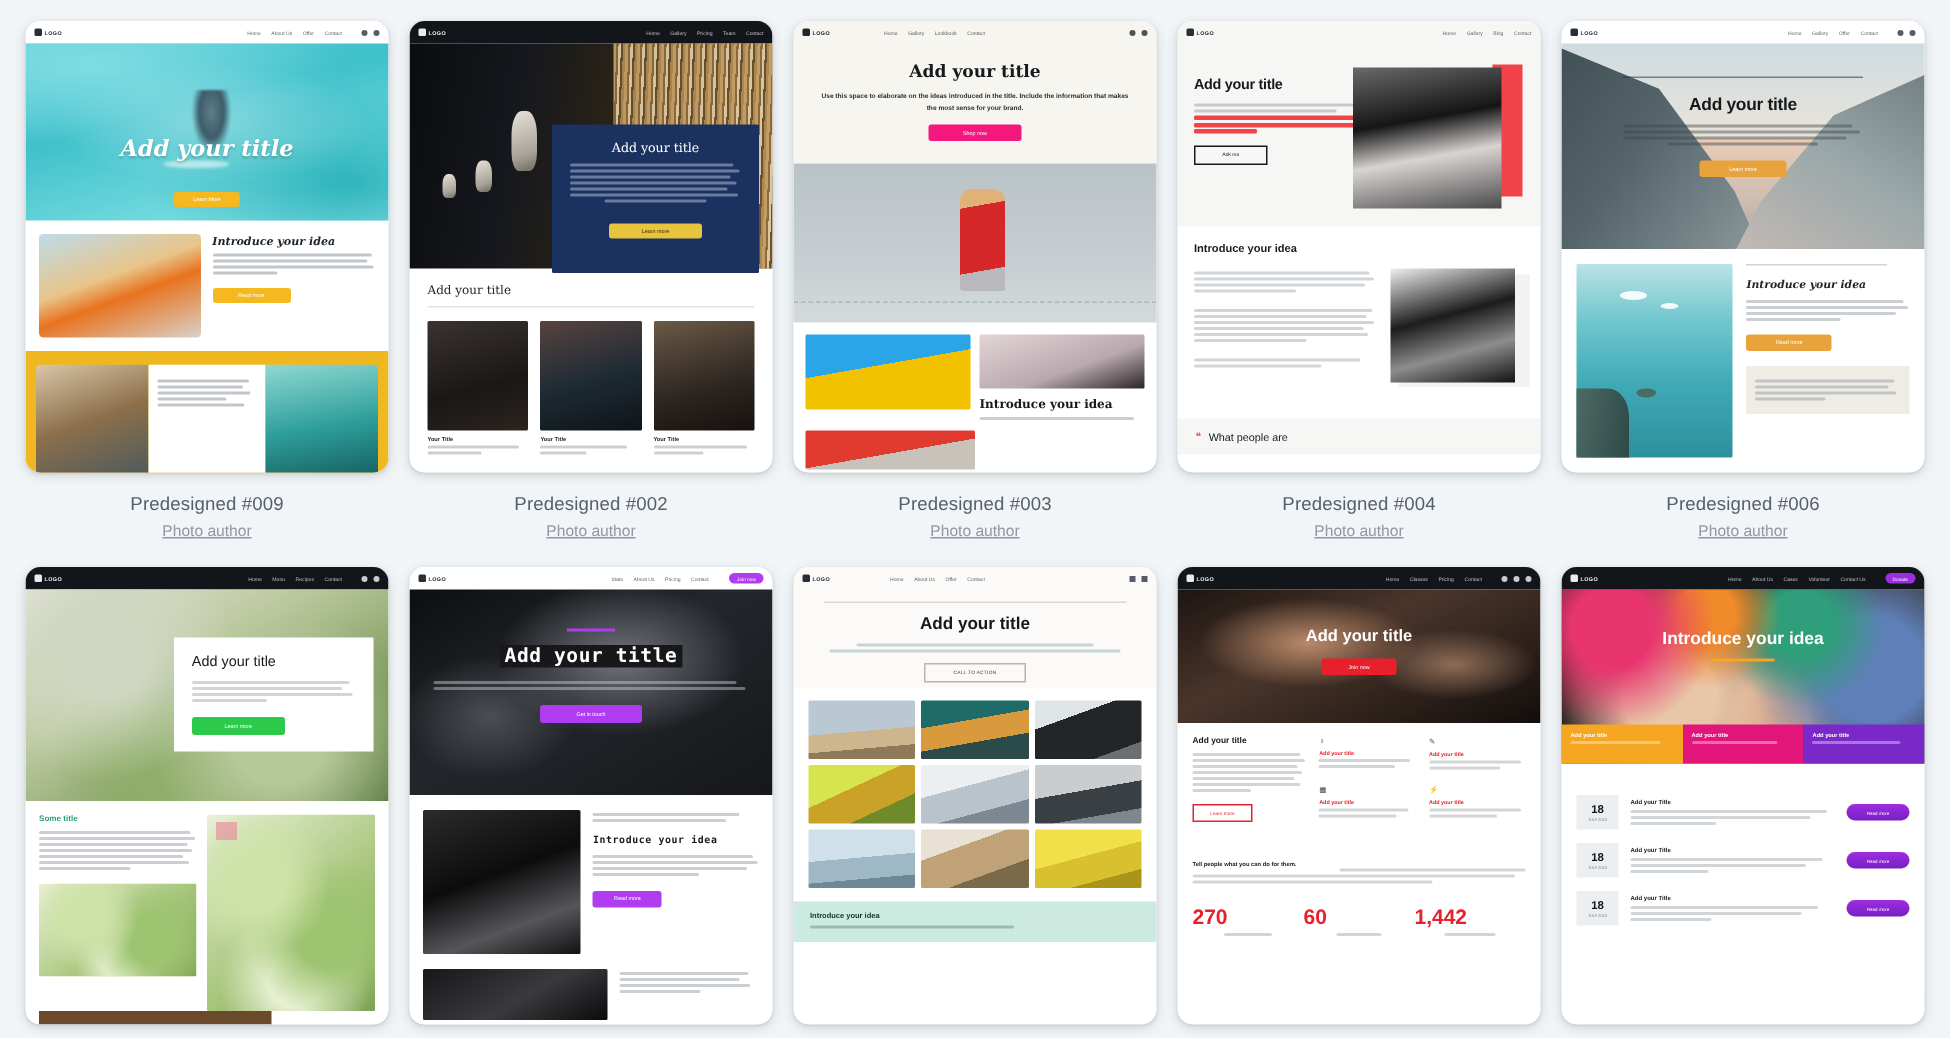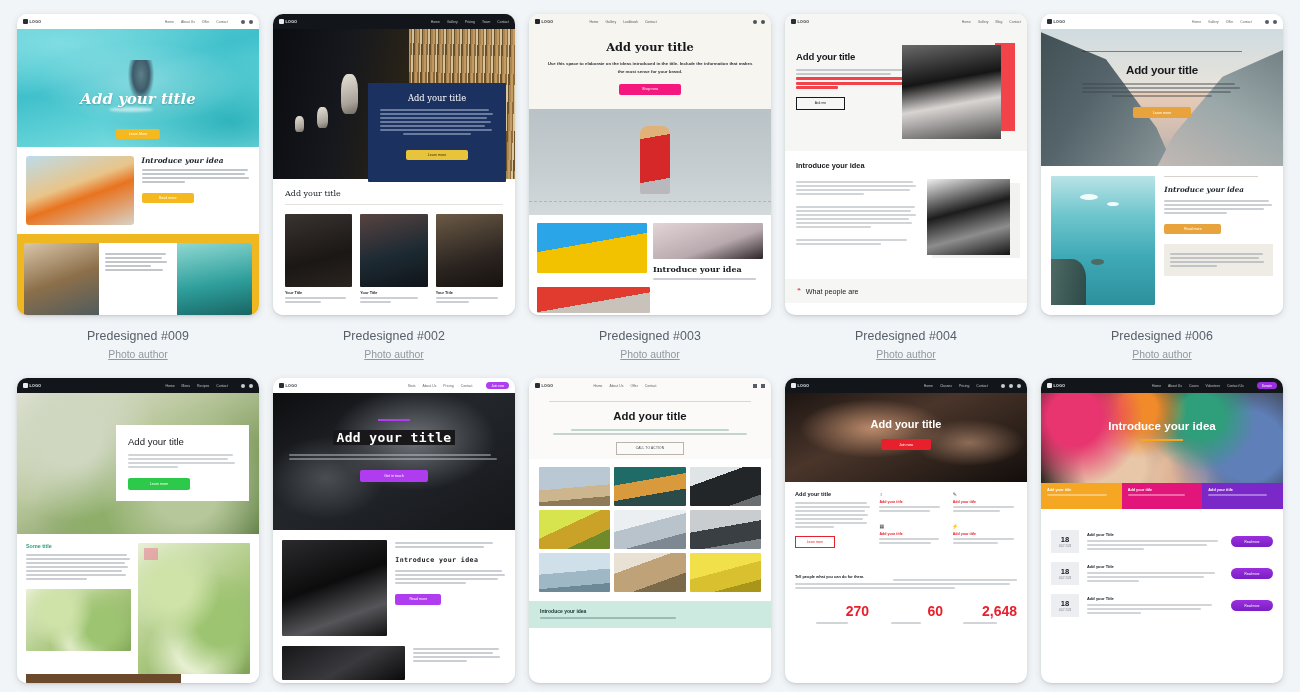--- a/index.html
+++ b/index.html
@@ -710,35 +710,35 @@
               </div>
             </div>
           </div>
           <div style="margin-top:16px;">
             <div style="font-size:3.9px;font-weight:bold;color:#16191d;display:inline;">Tell people what you can do for them.</div>
             <div style="color:#9aa1a8;margin-top:3px;">
               <div class="ph-line" style="width:56%;margin-left:44%;margin-top:-6px;"></div>
               <div class="ph-line" style="width:97%"></div>
                 <div class="ph-line" style="width:72%"></div>
             </div>
-            <div style="display:flex;margin-top:14px;text-align:right;">
+            <div style="display:flex;margin-top:14px;text-align:left;">
               <div style="flex:1">
                 <div class="stat" style="font-size:14px;">270</div>
                 <div style="color:#9aa1a8;margin-top:3px;">
                     <div class="ph-line" style="width:44%;margin:0 auto;"></div>
                   </div>
               </div>
               <div style="flex:1">
                 <div class="stat" style="font-size:14px;">60</div>
                 <div style="color:#9aa1a8;margin-top:3px;">
                     <div class="ph-line" style="width:40%;margin:0 auto;"></div>
                   </div>
               </div>
               <div style="flex:1">
-                <div class="stat" style="font-size:14px;">2,648</div>
+                <div class="stat" style="font-size:14px;">1,442</div>
                 <div style="color:#9aa1a8;margin-top:3px;">
                     <div class="ph-line" style="width:46%;margin:0 auto;"></div>
                   </div>
               </div>
             </div>
           </div>
         </div>
       </div>
 
     </div>

